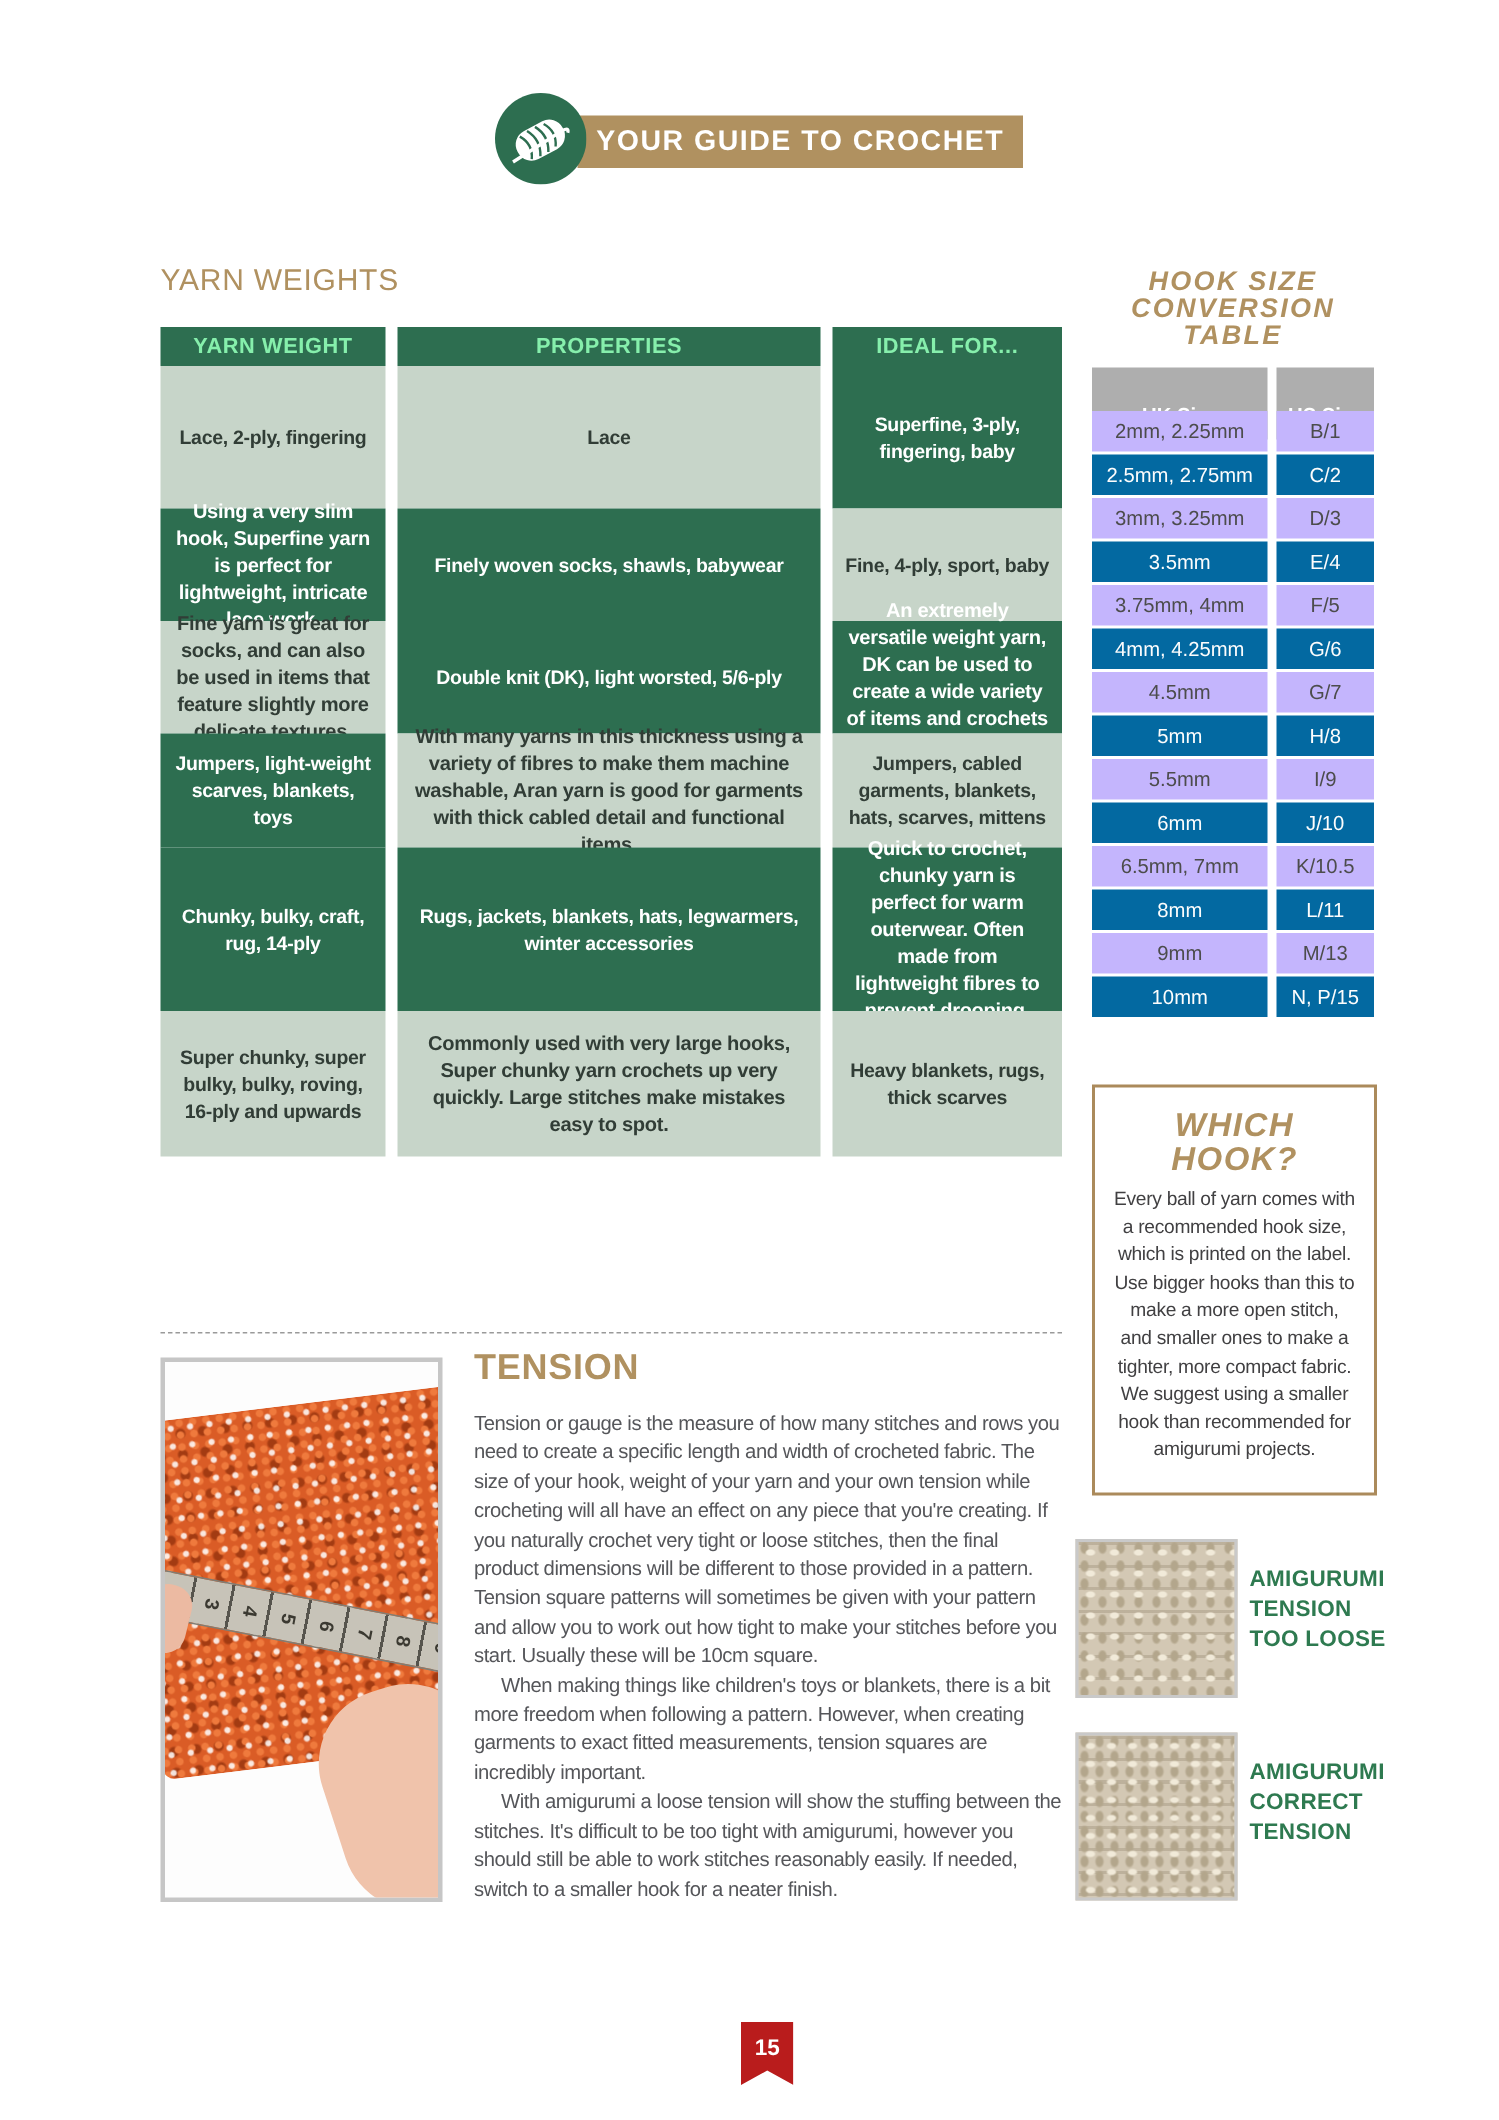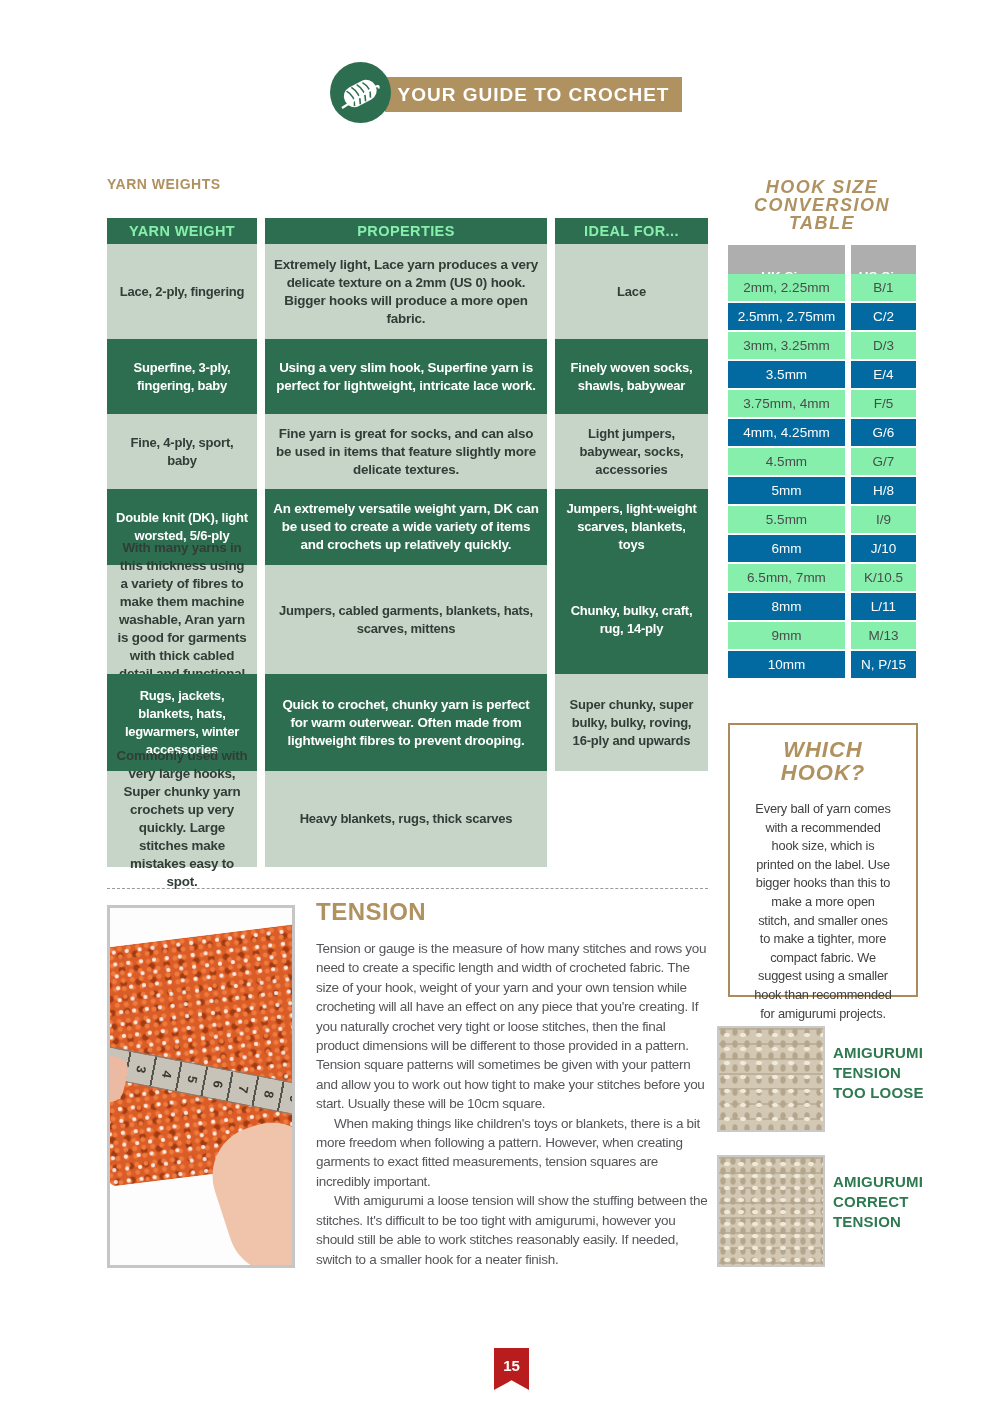--- a/index.html
+++ b/index.html
@@ -7,21 +7,21 @@
         font-family:"Liberation Sans",sans-serif;overflow:hidden;}
 
   
   .banner{position:absolute;left:385px;top:77px;width:297px;height:35px;
           background:#b09160;display:flex;align-items:center;justify-content:center;}
   .banner span{color:#fff;font-weight:bold;font-size:19px;letter-spacing:1px;}
   .logo{position:absolute;left:330px;top:62px;width:61px;height:61px;}
 
   
   .yw-title{position:absolute;left:107px;top:176px;color:#b09160;
-            font-size:14px;font-weight:bold;letter-spacing:.5px;}
+            font-size:20px;font-weight:normal;letter-spacing:.5px;}
   .yarn-table{position:absolute;left:107px;top:218px;width:601px;
               display:grid;grid-template-columns:150px 282px 153px;
               grid-template-rows:26px 95px 75px 75px 76px 109px 97px 96px;
               column-gap:8px;row-gap:0;}
   .yt-cell{display:flex;align-items:center;justify-content:center;text-align:center;
            font-size:13px;font-weight:600;letter-spacing:-.2px;line-height:18px;
            padding:4px 8px;box-sizing:border-box;}
   .yt-head{background:#2d6e50;color:#86efac;font-size:14.5px;font-weight:bold;
            letter-spacing:.4px;line-height:16px;}
   .row-light{background:#c7d5c9;color:#313d36;}
@@ -62,30 +62,30 @@
   .hook-title{position:absolute;left:728px;top:178px;width:188px;text-align:center;
               color:#b09160;font-size:18px;font-weight:bold;font-style:italic;
               letter-spacing:1.5px;line-height:18px;}
   .hook-table{position:absolute;left:728px;top:245px;width:188px;
               display:grid;grid-template-columns:117px 65px;column-gap:6px;
               grid-auto-rows:27px;row-gap:2px;}
   .ht-cell{display:flex;align-items:center;justify-content:center;
            font-size:13.5px;box-sizing:border-box;}
   .ht-head{height:48px;background:#aeaeae;color:#fff;font-weight:bold;
            align-items:flex-end;padding-bottom:9px;}
-  .ht-light{background:#86efac;color:#4c4c4c;}
+  .ht-light{background:#c4b5fd;color:#4c4c4c;}
   .ht-gray{background:#0369a1;color:#fdfdfd;}
 
   
   .which-hook{position:absolute;left:728px;top:723px;width:190px;height:274px;
               border:2.5px solid #ab8a5b;box-sizing:border-box;background:#fff;
               text-align:center;padding:13px 8px 0 8px;}
   .which-hook h3{margin:0 0 6px 0;color:#b09160;font-size:22px;font-style:italic;
                  letter-spacing:1px;line-height:23px;}
-  .which-hook p{margin:16px;color:#414042;font-size:12.8px;line-height:18.6px;
+  .which-hook p{margin:4px;color:#414042;font-size:12.8px;line-height:18.6px;
                 letter-spacing:-.2px;}
 
   
   .swatch{position:absolute;width:108px;height:106px;border:2px solid #c9c9c9;
           box-sizing:border-box;background-color:#d3c8b4;
           background-image:
             radial-gradient(ellipse 6px 4px at 8px 7px, #f1ead9 0 40%, transparent 62%),
             radial-gradient(ellipse 5px 7px at 4px 4px, #b3a68c 0 42%, transparent 65%),
             repeating-linear-gradient(180deg, rgba(110,95,70,.22) 0 2px, transparent 2px 15px);
           background-size:16px 14px,12px 12px,100% 100%;}
@@ -119,30 +119,28 @@
   </div>
 
   <div class="yw-title">YARN WEIGHTS</div>
 
   <div class="yarn-table">
     <div class="yt-cell yt-head">YARN WEIGHT</div>
     <div class="yt-cell yt-head">PROPERTIES</div>
     <div class="yt-cell yt-head">IDEAL FOR...</div>
 
     <div class="yt-cell row-light">Lace, 2-ply, fingering</div>
-    <div class="yt-cell row-light yt-prop">Extremely light, Lace yarn produces a very delicate texture on a 2mm (US 0) hook. Bigger hooks will produce a more open fabric.</div>
     <div class="yt-cell row-light">Lace</div>
 
     <div class="yt-cell row-dark">Superfine, 3-ply, fingering, baby</div>
     <div class="yt-cell row-dark yt-prop">Using a very slim hook, Superfine yarn is perfect for lightweight, intricate lace work.</div>
     <div class="yt-cell row-dark">Finely woven socks, shawls, babywear</div>
 
     <div class="yt-cell row-light">Fine, 4-ply, sport, baby</div>
     <div class="yt-cell row-light yt-prop">Fine yarn is great for socks, and can also be used in items that feature slightly more delicate textures.</div>
-    <div class="yt-cell row-light">Light jumpers, babywear, socks, accessories</div>
 
     <div class="yt-cell row-dark">Double knit (DK), light worsted, 5/6-ply</div>
     <div class="yt-cell row-dark yt-prop">An extremely versatile weight yarn, DK can be used to create a wide variety of items and crochets up relatively quickly.</div>
     <div class="yt-cell row-dark">Jumpers, light-weight scarves, blankets, toys</div>
 
     <div class="yt-cell row-light yt-prop">With many yarns in this thickness using a variety of fibres to make them machine washable, Aran yarn is good for garments with thick cabled detail and functional items.</div>
     <div class="yt-cell row-light">Jumpers, cabled garments, blankets, hats, scarves, mittens</div>
 
     <div class="yt-cell row-dark">Chunky, bulky, craft, rug, 14-ply</div>
     <div class="yt-cell row-dark">Rugs, jackets, blankets, hats, legwarmers, winter accessories</div>

